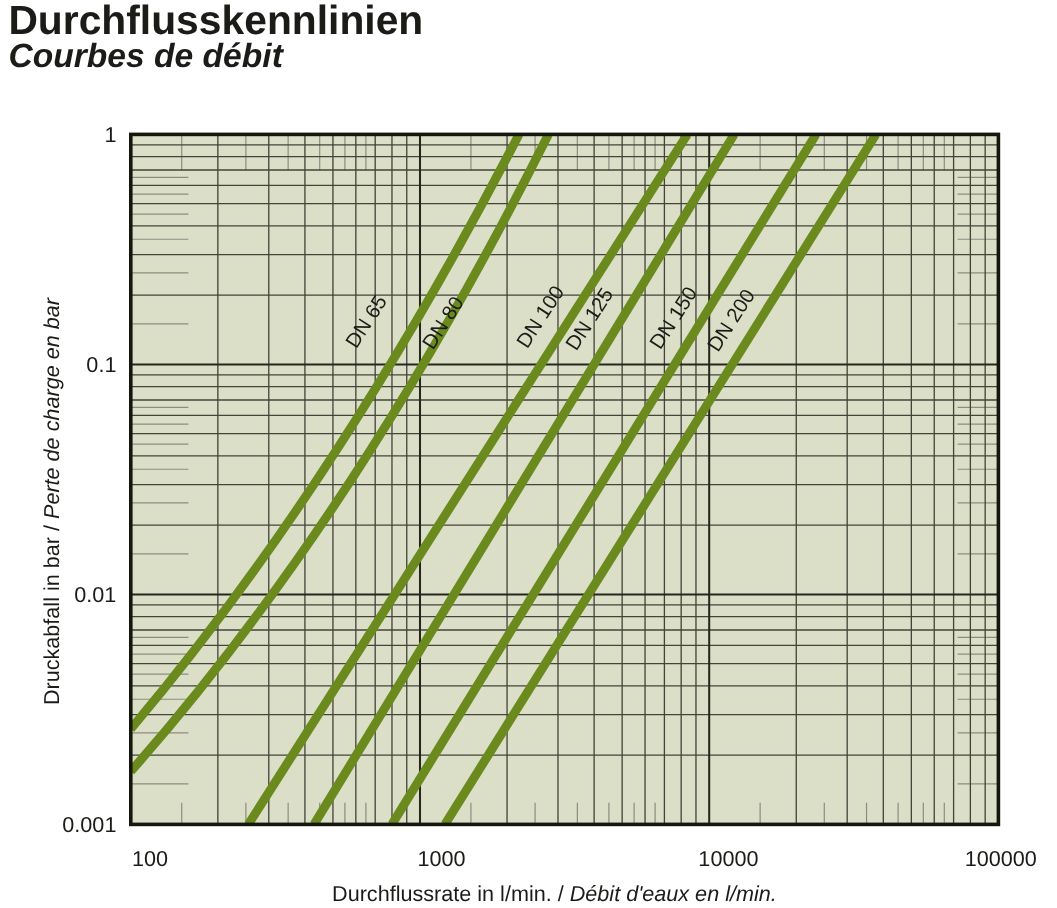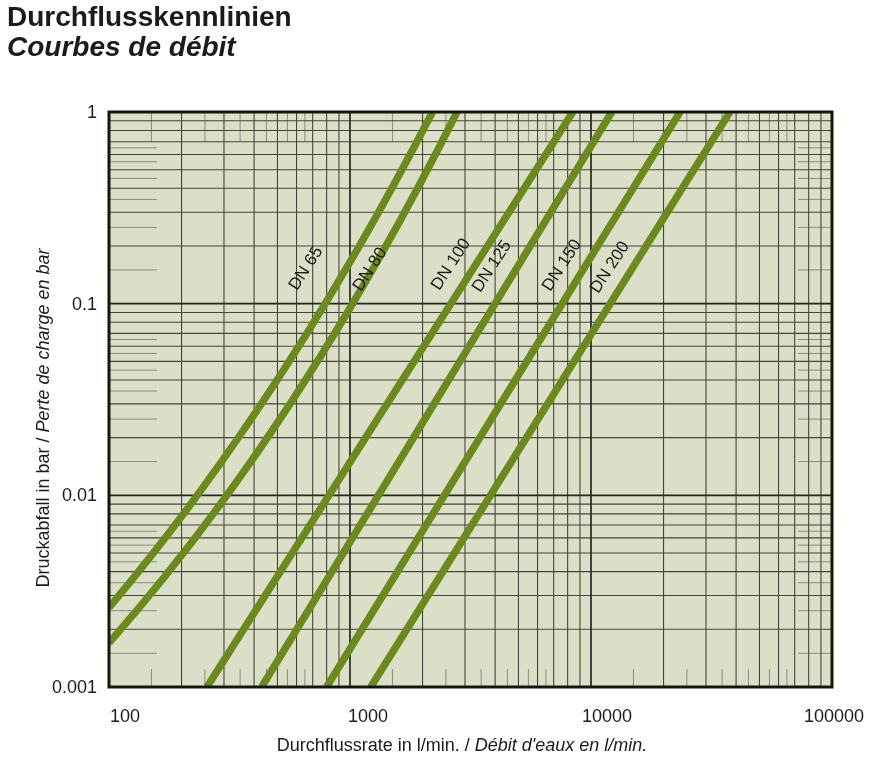--- a/index.html
+++ b/index.html
@@ -1,18 +1,18 @@
 <!DOCTYPE html>
 <html><head>
 <meta charset="utf-8">
 <style>
   html,body{margin:0;padding:0;background:#ffffff;}
   body{width:881px;height:757px;position:relative;font-family:"Liberation Sans",sans-serif;color:#1b1b18;overflow:hidden;}
   .title-block{position:absolute;left:7px;top:2px;}
-  .title-de{font-size:28px;font-weight:bold;line-height:30px;letter-spacing:0px;}
+  .title-de{font-size:34px;font-weight:bold;line-height:30px;letter-spacing:0px;}
   .title-fr{font-size:28px;font-weight:bold;font-style:italic;line-height:30px;}
   #chart-wrap{position:absolute;left:0;top:0;width:881px;height:757px;}
   svg text{font-family:"Liberation Sans",sans-serif;}
 </style>
 </head>
 <body>
 
 <div class="title-block">
   <div class="title-de">Durchflusskennlinien</div>
   <div class="title-fr">Courbes de débit</div>

